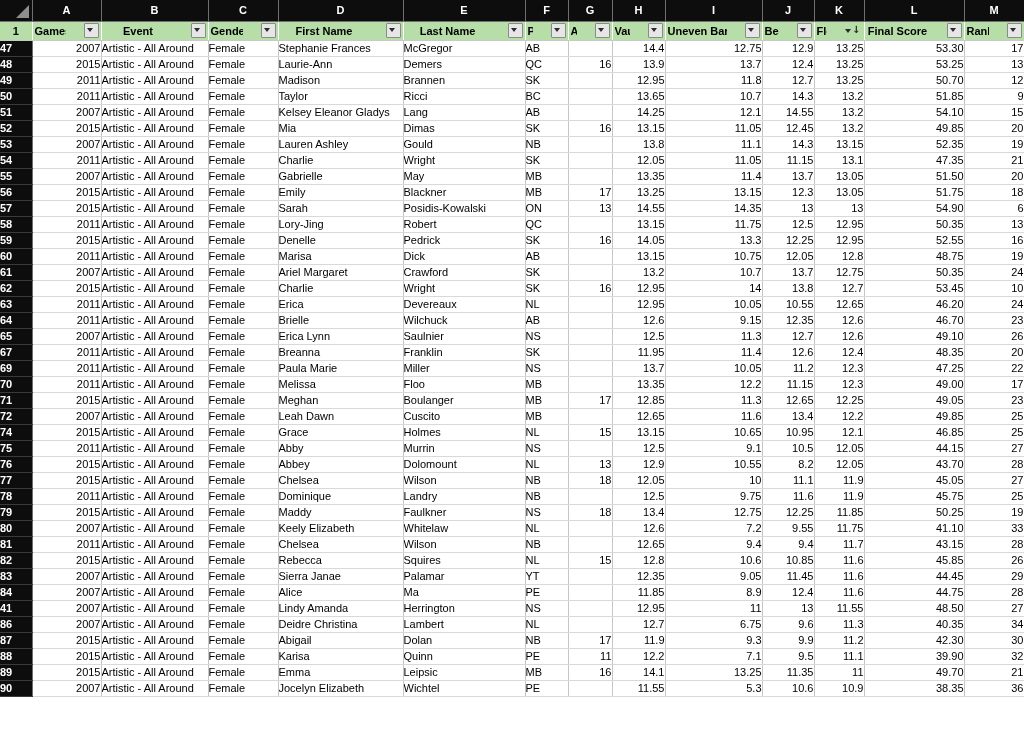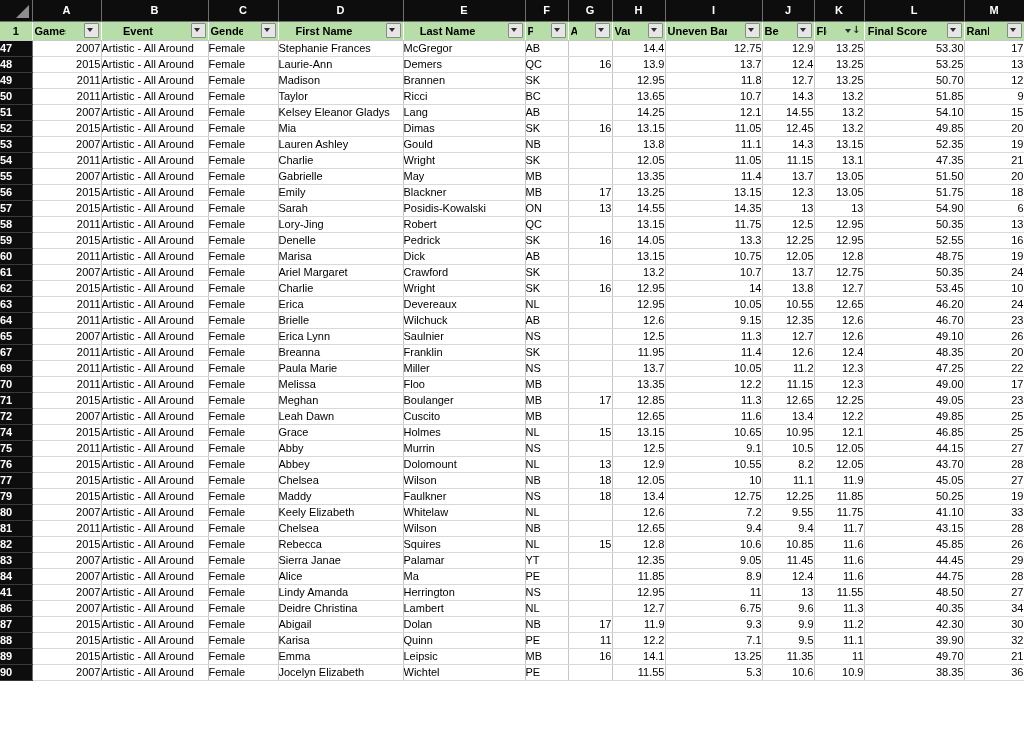--- a/index.html
+++ b/index.html
@@ -767,20 +767,36 @@
           <td class="cell text">NB</td>
           <td class="cell num">18</td>
           <td class="cell num">12.05</td>
           <td class="cell num">10</td>
           <td class="cell num">11.1</td>
           <td class="cell num">11.9</td>
           <td class="cell num">45.05</td>
           <td class="cell num">27</td>
         </tr>
         <tr class="datarow">
+          <td class="rowhead">78</td>
+          <td class="cell num">2011</td>
+          <td class="cell text">Artistic - All Around</td>
+          <td class="cell text">Female</td>
+          <td class="cell text">Dominique</td>
+          <td class="cell text">Landry</td>
+          <td class="cell text">NB</td>
+          <td class="cell num"></td>
+          <td class="cell num">12.5</td>
+          <td class="cell num">9.75</td>
+          <td class="cell num">11.6</td>
+          <td class="cell num">11.9</td>
+          <td class="cell num">45.75</td>
+          <td class="cell num">25</td>
+        </tr>
+        <tr class="datarow">
           <td class="rowhead">79</td>
           <td class="cell num">2015</td>
           <td class="cell text">Artistic - All Around</td>
           <td class="cell text">Female</td>
           <td class="cell text">Maddy</td>
           <td class="cell text">Faulkner</td>
           <td class="cell text">NS</td>
           <td class="cell num">18</td>
           <td class="cell num">13.4</td>
           <td class="cell num">12.75</td>

